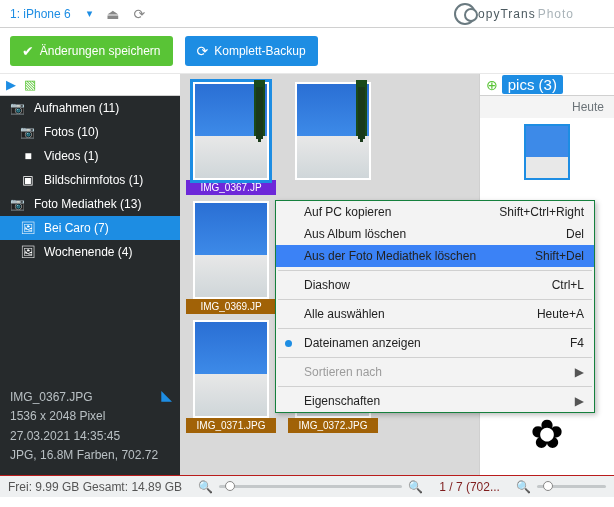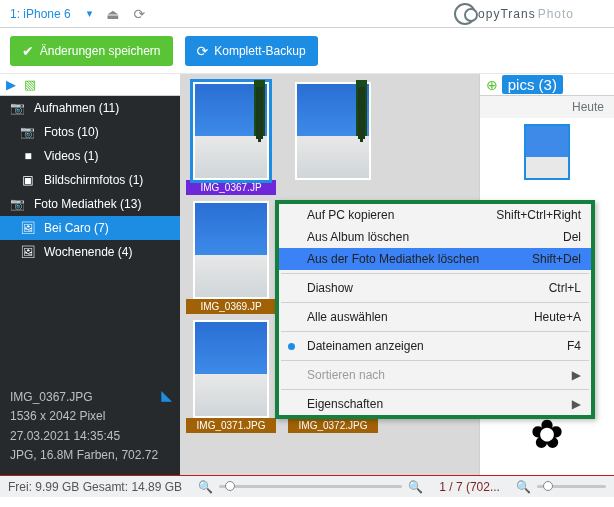--- a/index.html
+++ b/index.html
@@ -43,21 +43,21 @@
 .rp-top .pill{background:#1d8de3;color:#fff;border-radius:2px;padding:1px 6px;font-size:15px}
 .rp-date{text-align:right;padding:4px 10px;color:#6b7378;font-size:12px;background:#f4f4f4}
 .rp-thumb{margin:6px auto;width:46px;height:56px;border:2px solid #1d8de3;background:linear-gradient(to bottom,#3d8ae8 0%,#3d8ae8 60%,#e8e8e8 60%,#e8e8e8 100%)}
 .rp-photos{width:54px;height:54px;margin:auto auto 14px;display:flex;align-items:center;justify-content:center;font-size:40px}
 .footer{height:22px;background:#eef0f1;border-top:1px solid #b91c1c;display:flex;align-items:center;font-size:10.5px;color:#555}
 .footer .left{padding:0 8px}
 .footer .slider{flex:1;display:flex;align-items:center;gap:6px;padding:0 8px}
 .footer .track{flex:1;height:3px;background:#c4c8ca;border-radius:2px;position:relative}
 .footer .knob{width:10px;height:10px;background:#fff;border:1px solid #888;border-radius:50%;position:absolute;top:-4px}
 .footer .count{padding:0 8px;color:#7f1d1d}
-.ctxmenu{position:absolute;left:275px;top:200px;width:320px;background:#f3f3f3;border:4px solid #15803d;box-shadow:2px 2px 5px rgba(0,0,0,.25);z-index:50}
+.ctxmenu{position:absolute;left:275px;top:200px;width:320px;background:#f3f3f3;border:1px solid #15803d;box-shadow:2px 2px 5px rgba(0,0,0,.25);z-index:50}
 .cm-item{display:flex;align-items:center;padding:4px 10px 4px 28px;font-size:12px;color:#222;cursor:pointer;position:relative}
 .cm-item .sc{margin-left:auto;color:#222}
 .cm-item.hover{background:#3b82f6}
 .cm-item.disabled{color:#9c9c9c}
 .cm-sep{height:1px;background:#d0d0d0;margin:3px 2px}
 .cm-item .dot{position:absolute;left:9px;top:8px;width:7px;height:7px;background:#1d8de3;border-radius:50%}
 .cm-item .arrow{margin-left:auto;color:#555}
 </style>
 </head>
 <body>
@@ -119,21 +119,21 @@
           <span>Bei Caro (7)</span>
         </div>
       <div class="sb-item sub">
           <span class="sb-ico">🖼</span>
           <span>Wochenende (4)</span>
         </div>
     </div>
     <div class="sb-info">
       <span class="flag">◣</span>
       <div>IMG_0367.JPG</div>
-      <div>1536 x 2042 Pixel</div>
+      <div>1536 x 2048 Pixel</div>
       <div>27.03.2021 14:35:45</div>
       <div>JPG, 16.8M Farben, 702.72</div>
     </div>
   </div>
 
   <div class="thumbs">
     <div class="thumb-row">
       <div class="thumb sel">
           <div class="img tree"></div>
           <div class="cap">IMG_0367.JP</div>

